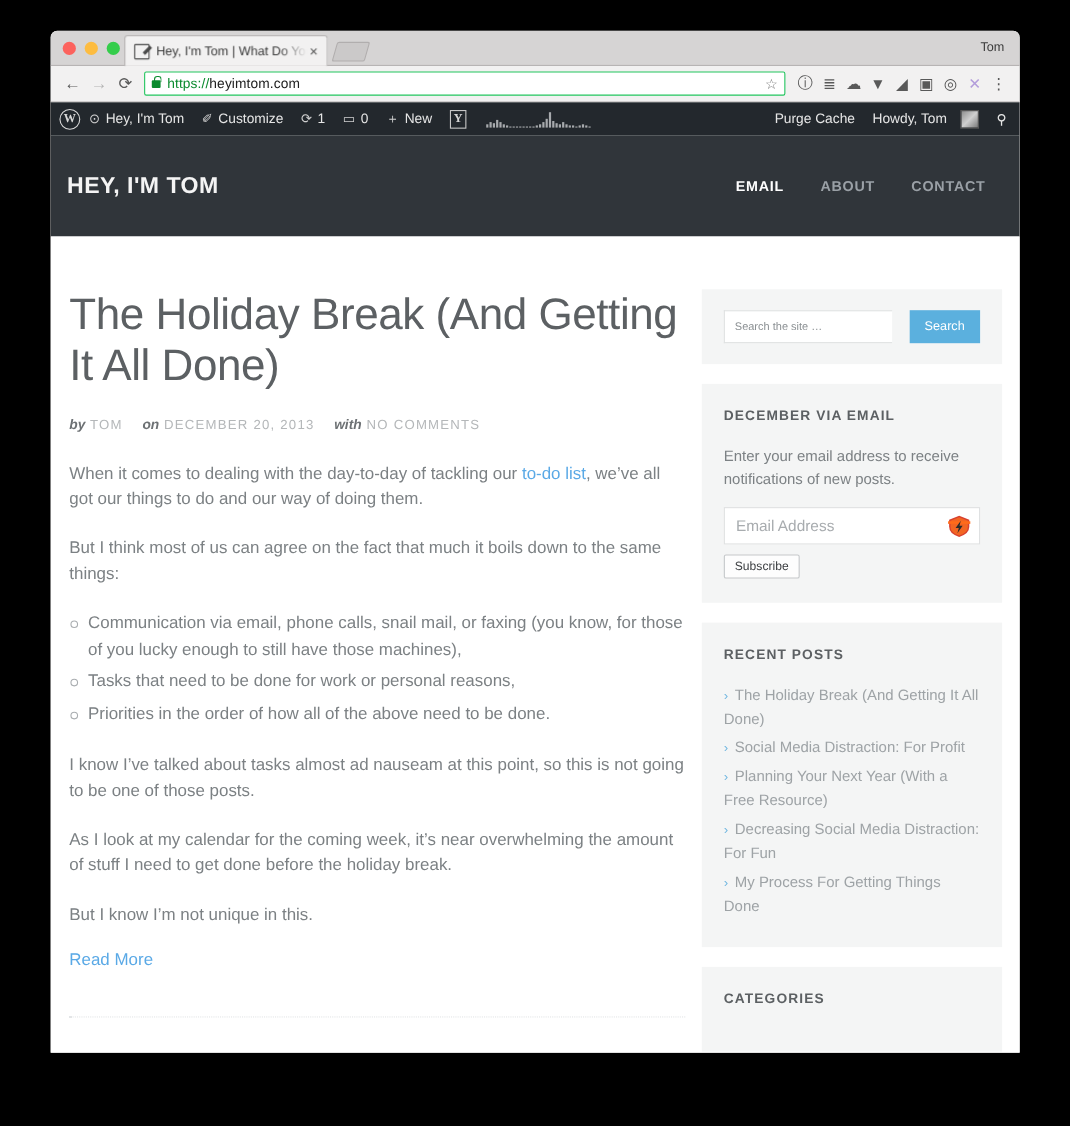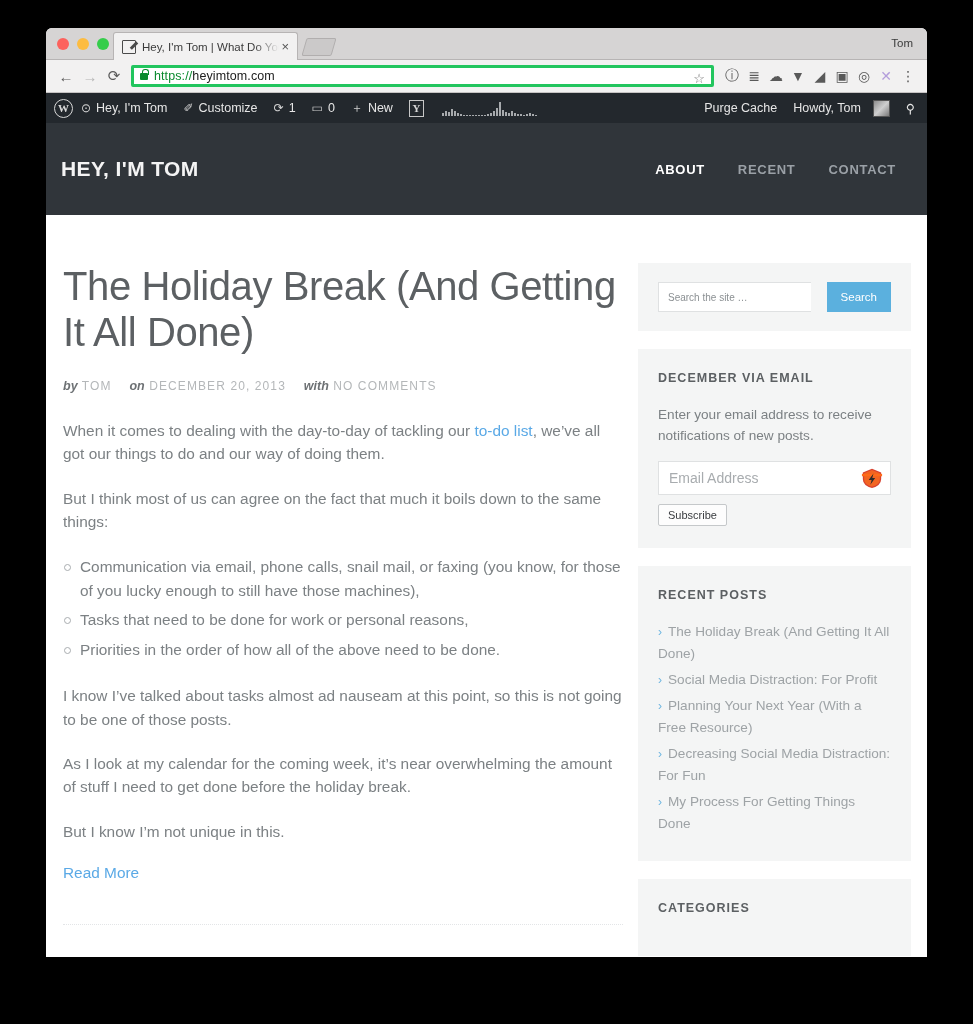--- a/index.html
+++ b/index.html
@@ -88,21 +88,21 @@
   }
   .navbtn {
     width: 24px; height: 24px; flex: 0 0 24px;
     display: flex; align-items: center; justify-content: center;
     font-size: 15px; color: #5a5a5a; cursor: pointer;
   }
   .navbtn.dim { color: #b5b5b5; }
   #omnibox {
     flex: 1; height: 22px;
     background: #fff;
-    border: 3px solid #22c55e;
+    border: 1px solid #22c55e;
     border-radius: 2px;
     margin: 0 7px 0 5px;
     display: flex; align-items: center;
     padding: 0 6px;
     position: relative;
   }
   #lock {
     width: 8px; height: 7px; background: #0a8a2e;
     border-radius: 1px; position: relative;
     margin-right: 6px; flex: 0 0 8px;
@@ -422,22 +422,22 @@
         <span>Howdy, Tom</span>
         <span class="ab-avatar"></span>
       </div>
       <div class="ab-item">⚲</div>
     </div>
   </div>
 
   <div id="siteheader">
     <div id="sitetitle">HEY, I'M TOM</div>
     <div id="nav">
-      <div class="navlink active">ABOUT</div>
-      <div class="navlink">RECENT</div>
+      <div class="navlink active">EMAIL</div>
+      <div class="navlink">ABOUT</div>
       <div class="navlink">CONTACT</div>
     </div>
   </div>
 
   <div id="pagebody">
 
     <div id="content">
       <article class="post">
         <h1 class="post-title">The Holiday Break (And Getting It All Done)</h1>
 

